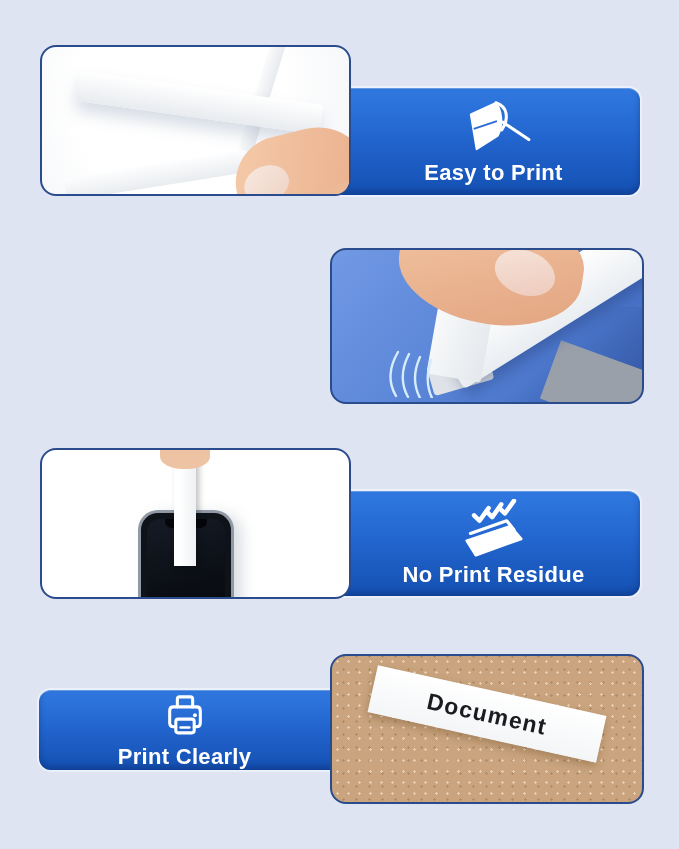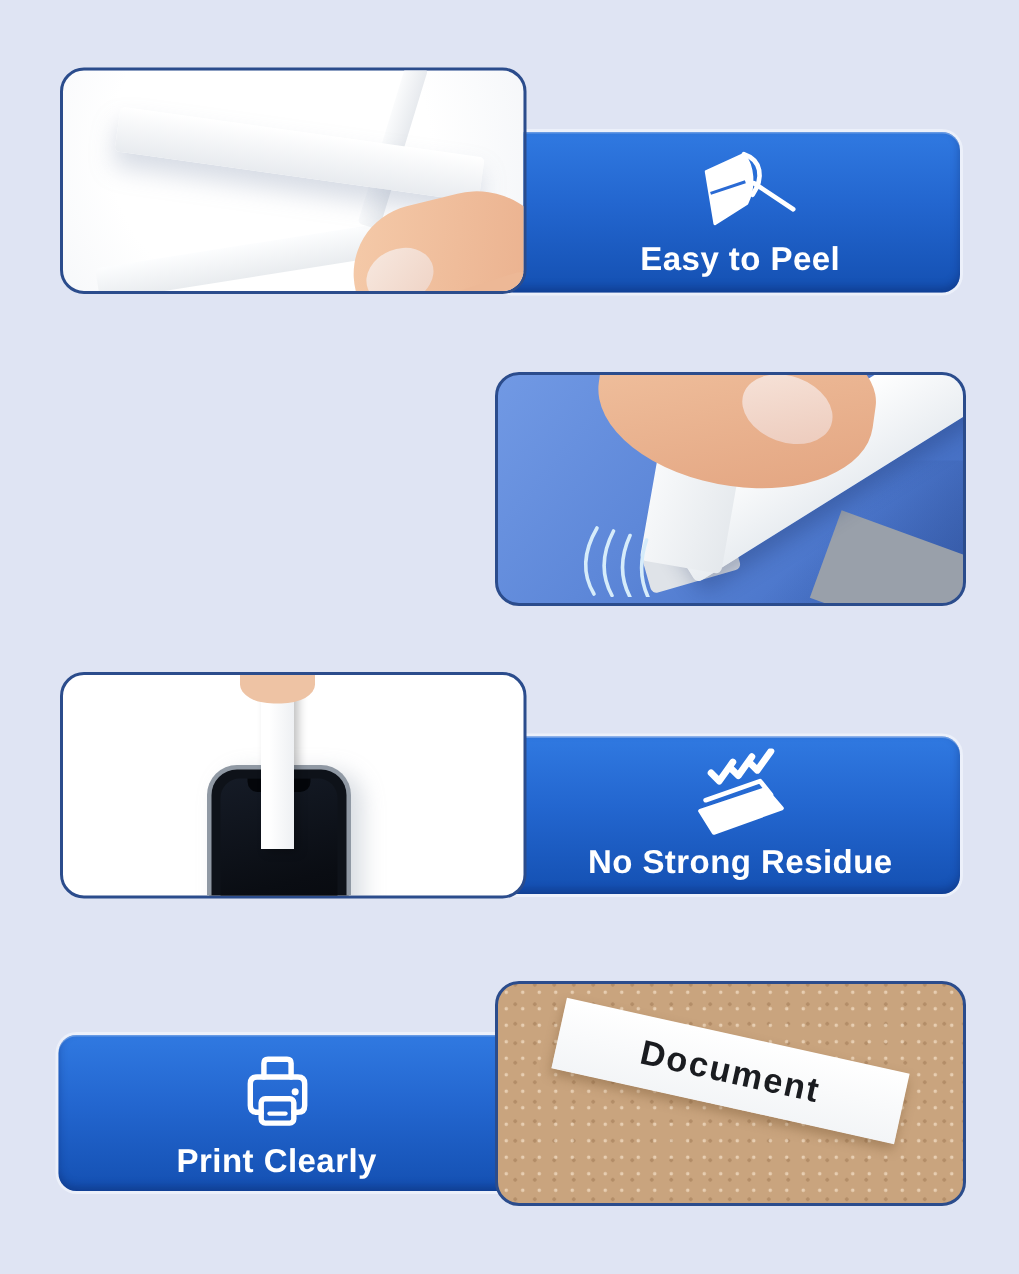--- a/index.html
+++ b/index.html
@@ -15,21 +15,21 @@
     box-shadow:inset 0 1px 0 rgba(255,255,255,.28),
                inset 0 -3px 6px rgba(8,25,80,.35),
                0 0 0 2px rgba(246,249,255,.55);
     display:flex;flex-direction:column;align-items:center;justify-content:center;
     gap:5px;color:#ffffff;
   }
   .banner-label{font-weight:700;font-size:22px;letter-spacing:.3px;white-space:nowrap;}
   .banner-1{left:330px;top:88px;width:310px;height:107px;padding-left:17px;box-sizing:border-box;}
   .banner-2{left:39px;top:287px;width:320px;height:107px;padding-right:29px;box-sizing:border-box;}
   .banner-3{left:330px;top:491px;width:310px;height:105px;padding-left:17px;box-sizing:border-box;}
-  .banner-4{left:39px;top:690px;width:320px;height:104px;padding-right:29px;box-sizing:border-box;}
+  .banner-4{left:39px;top:690px;width:320px;height:80px;padding-right:29px;box-sizing:border-box;}
   .icon-svg{display:block;}
   
   .photo{
     position:absolute;z-index:2;border:2px solid #2b4c8c;border-radius:16px;
     overflow:hidden;background:#ffffff;
   }
   .photo-1{left:40px;top:45px;width:307px;height:147px;
     background:radial-gradient(circle at 45% 35%,#ffffff 55%,#f3f5f8 100%);}
   .photo-2{left:330px;top:248px;width:310px;height:152px;
     background:linear-gradient(130deg,#7199e4 0%,#5e88d9 40%,#4a75ca 75%,#3f68bb 100%);}
@@ -109,21 +109,21 @@
 
 <div class="canvas">
 
   <div class="banner banner-1">
     <svg class="icon-svg" width="76" height="58" viewBox="0 0 76 60">
       <path d="M14 18 L40 6 C46 14 48 28 42 40 L20 54 Z" fill="#ffffff" stroke="#ffffff" stroke-width="2" stroke-linejoin="round"></path>
       <path d="M17 33 L41 25" stroke="#2a6ad4" stroke-width="2" fill="none"></path>
       <path d="M40 6 C52 10 54 22 46 34" stroke="#ffffff" stroke-width="3.2" fill="none" stroke-linecap="round"></path>
       <path d="M47 26 L74 44" stroke="#ffffff" stroke-width="3.2" fill="none" stroke-linecap="round"></path>
     </svg>
-    <div class="banner-label">Easy to Peel</div>
+    <div class="banner-label">Easy to Print</div>
   </div>
   <div class="photo photo-1">
     <div class="p1-strip-c"></div>
     <div class="p1-strip-b"></div>
     <div class="p1-strip-a"></div>
     <div class="p1-thumb">
       <div class="p1-nail"></div>
     </div>
     <div class="p1-finger"></div>
   </div>
@@ -154,21 +154,21 @@
     <div class="p3-finger"></div>
   </div>
   <div class="banner banner-3">
     <svg class="icon-svg" width="80" height="58" viewBox="0 0 80 64">
       <path d="M18 18 L24 24 L34 10" stroke="#ffffff" stroke-width="5" fill="none" stroke-linecap="round" stroke-linejoin="round"></path>
       <path d="M32 14 L38 20 L48 6" stroke="#ffffff" stroke-width="5" fill="none" stroke-linecap="round" stroke-linejoin="round"></path>
       <path d="M46 10 L52 16 L62 2" stroke="#ffffff" stroke-width="5" fill="none" stroke-linecap="round" stroke-linejoin="round"></path>
       <path d="M14 38 L54 24 L62 34" stroke="#ffffff" stroke-width="3.5" fill="none" stroke-linecap="round" stroke-linejoin="round"></path>
       <path d="M10 46 L58 30 L70 44 L20 62 Z" fill="#ffffff" stroke="#ffffff" stroke-width="3" stroke-linejoin="round"></path>
     </svg>
-    <div class="banner-label">No Strong Residue</div>
+    <div class="banner-label">No Print Residue</div>
   </div>
 
   <div class="banner banner-4">
     <svg class="icon-svg" width="60" height="58" viewBox="0 0 64 64">
       <path d="M22 22 L22 12 Q22 9 25 9 L39 9 Q42 9 42 12 L42 22" stroke="#ffffff" stroke-width="4" fill="none" stroke-linecap="round"></path>
       <path d="M20 48 L17 48 Q12 48 12 43 L12 27 Q12 22 17 22 L47 22 Q52 22 52 27 L52 43 Q52 48 47 48 L44 48" stroke="#ffffff" stroke-width="4" fill="none" stroke-linecap="round"></path>
       <circle cx="45" cy="33" r="2.6" fill="#ffffff"></circle>
       <rect x="20" y="38" width="24" height="18" rx="3" stroke="#ffffff" stroke-width="4" fill="none"></rect>
       <path d="M26 49 L38 49" stroke="#ffffff" stroke-width="3" stroke-linecap="round"></path>
     </svg>

